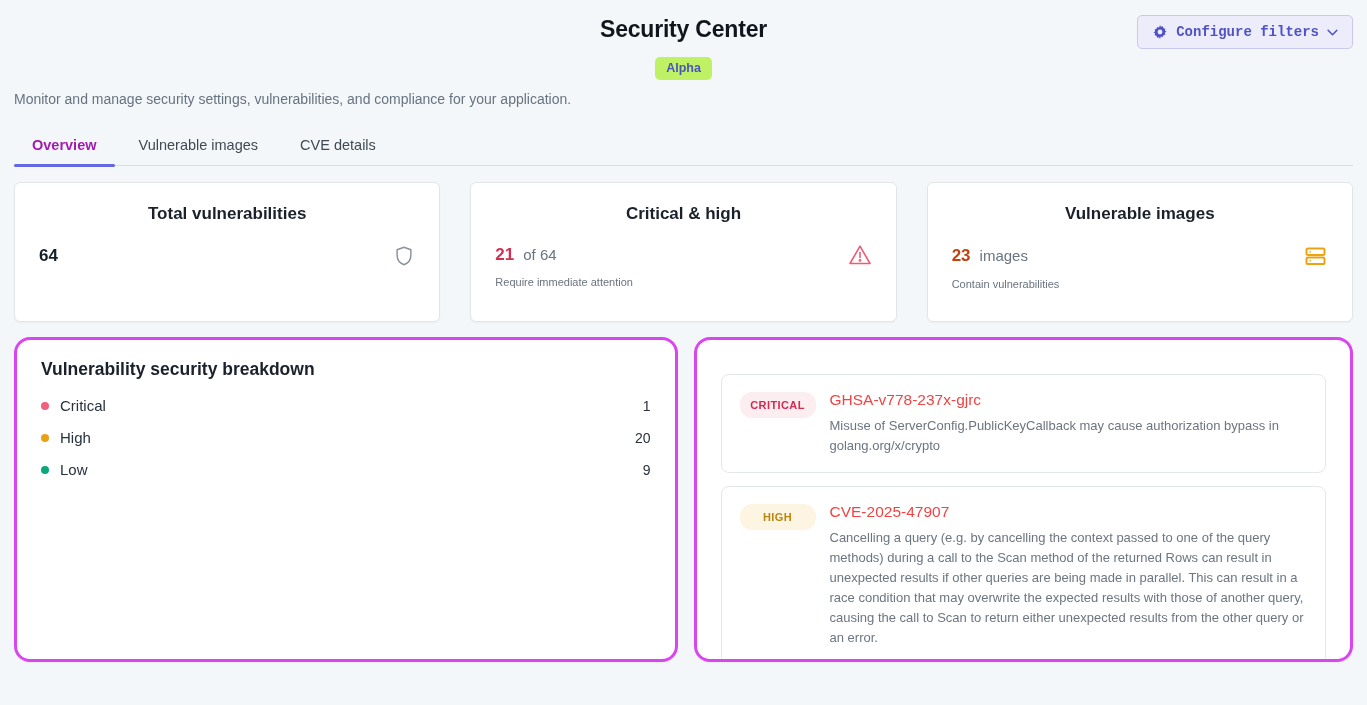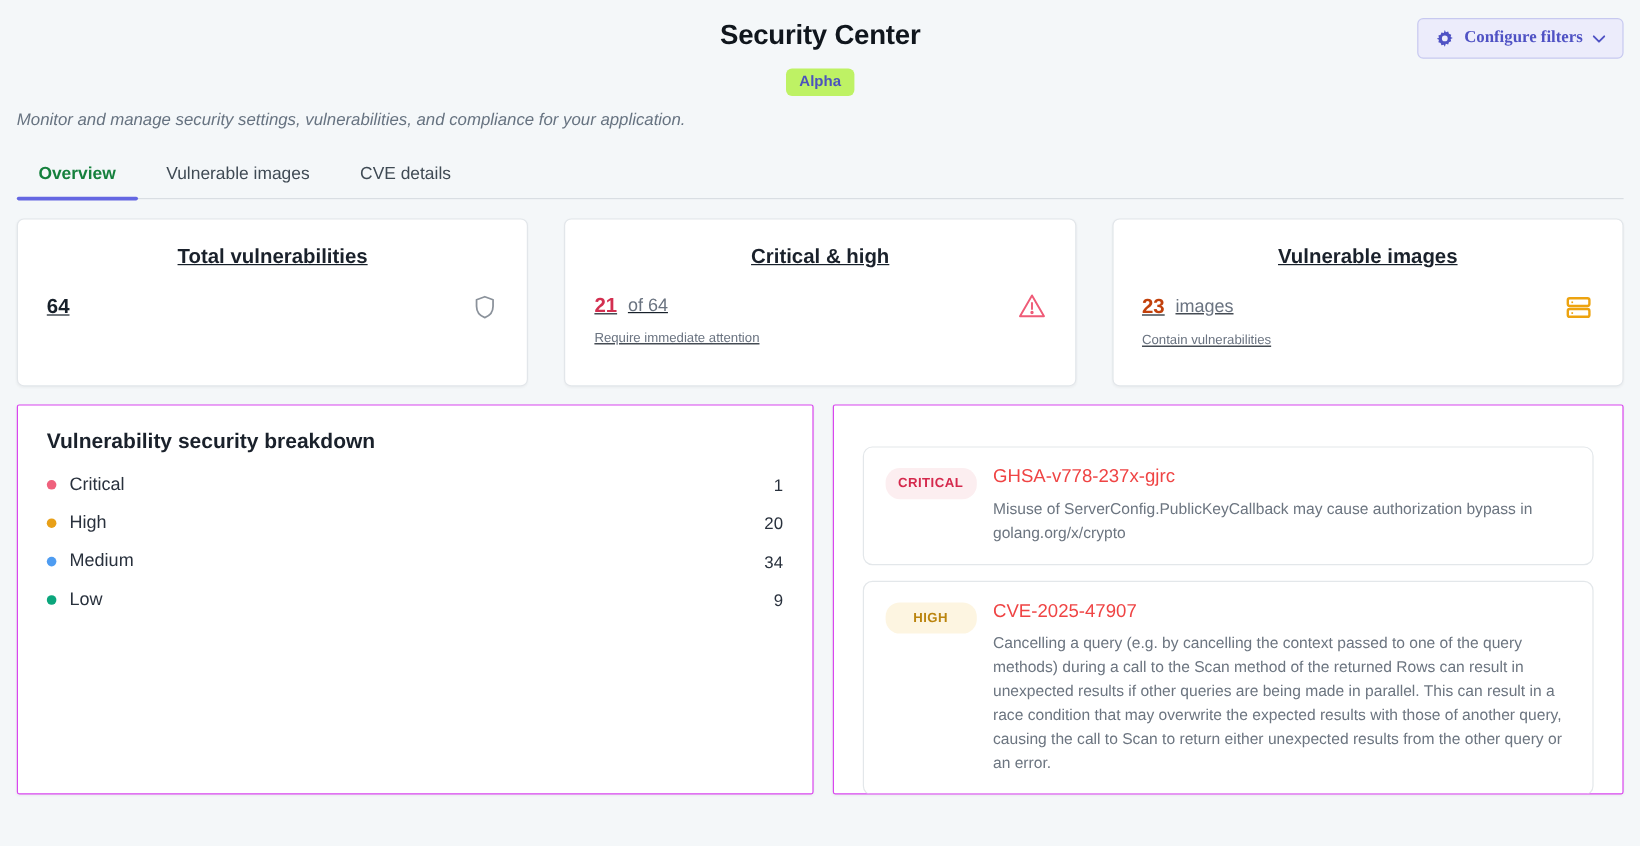--- a/index.html
+++ b/index.html
@@ -17,60 +17,60 @@
   .title-row { display:flex; align-items:center; gap:14px;flex-direction:column; }
   .page-title { font-size:23px; font-weight:700; color:#10161d; letter-spacing:-0.2px; }
   .alpha-badge {
     background:#bef264; color:#4c53bd; font-size:12.5px; font-weight:600;
     padding:5px 11px; border-radius:5px; line-height:1;
   }
   .configure-btn {
     position:absolute; right:0; top:15px;
     display:flex; align-items:center; gap:8px;
     background:#ececfb; border:1px solid #c7c9f0; border-radius:5px;
-    color:#4f52c4; font-family:Liberation Serif, serif;
+    color:#4f52c4; font-family:Liberation Mono, monospace;
     font-size:14px; font-weight:700; padding:8px 14px; cursor:pointer;
   }
   .configure-btn svg { display:block; }
-  .subtitle { margin-top:11px; font-size:14px; color:#677381;font-style:italic; }
+  .subtitle { margin-top:11px; font-size:14px; color:#677381; }
 
   
   .tabs { display:flex; margin-top:20px; border-bottom:1px solid #d9dee3; }
   .tab {
     padding:10px 18px 12px 18px; font-size:14.5px; color:#3f4a54;
     cursor:pointer; position:relative; margin-right:6px;
   }
-  .tab.active { color:#15803d; font-weight:700; }
+  .tab.active { color:#a21caf; font-weight:700; }
   .tab.active::after {
     content:""; position:absolute; left:0; right:0; bottom:-2px;
     height:3px; background:#6467e2; border-radius:2px;
   }
 
   
-  .stat-row { display:flex; gap:30px; margin-top:16px;text-decoration:underline; }
+  .stat-row { display:flex; gap:30px; margin-top:16px; }
   .stat-card {
     flex:1; height:140px; background:#ffffff;
     border:1px solid #e2e6ea; border-radius:6px;
     box-shadow:0 1px 2px rgba(16,24,32,.04);
     padding:21px 24px 18px 24px;
   }
   .stat-title { text-align:center; font-size:17px; font-weight:600; color:#1a212b; }
   .stat-value-row { display:flex; align-items:center; margin-top:20px; }
   .stat-value { font-size:17px; font-weight:700; line-height:1; }
   .stat-value.neutral { color:#17202a; }
   .stat-value.critical { color:#d32f50; }
   .stat-value.amber { color:#c2410c; }
   .stat-suffix { font-size:15px; color:#6a7380; margin-left:9px; }
   .stat-icon { margin-left:auto; display:flex; align-items:center; }
   .stat-subtext { font-size:11px; color:#6a7380; margin-top:10px; }
 
   
   .panel-row { display:flex; gap:16px; margin-top:15px; }
   .panel {
-    background:#ffffff; border:1px solid #d946ef; border-radius:2px;
+    background:#ffffff; border:3px solid #d946ef; border-radius:16px;
     box-shadow:0 1px 2px rgba(16,24,32,.04);
     height:325px; padding:19px 24px; overflow:hidden;
   }
   .panel.breakdown { width:664px; }
   .panel.risks { width:660px; }
   .panel-title { font-size:17.5px; font-weight:600; color:#1a212b; }
 
   
   .legend { margin-top:10px; }
   .legend-row { display:flex; align-items:center; height:32px; }
@@ -189,25 +189,20 @@
           <span class="legend-dot" style="background: rgb(239, 97, 125);"></span>
           <span class="legend-label">Critical</span>
           <span class="legend-value">1</span>
         </div>
         <div class="legend-row">
           <span class="legend-dot" style="background: rgb(232, 160, 24);"></span>
           <span class="legend-label">High</span>
           <span class="legend-value">20</span>
         </div>
         <div class="legend-row">
-          <span class="legend-dot" style="background: rgb(78, 156, 241);"></span>
-          <span class="legend-label">Medium</span>
-          <span class="legend-value">34</span>
-        </div>
-        <div class="legend-row">
           <span class="legend-dot" style="background: rgb(11, 166, 124);"></span>
           <span class="legend-label">Low</span>
           <span class="legend-value">9</span>
         </div>
       </div>
     </div>
 
     <div class="panel risks">
       <div class="risk-list">
 

